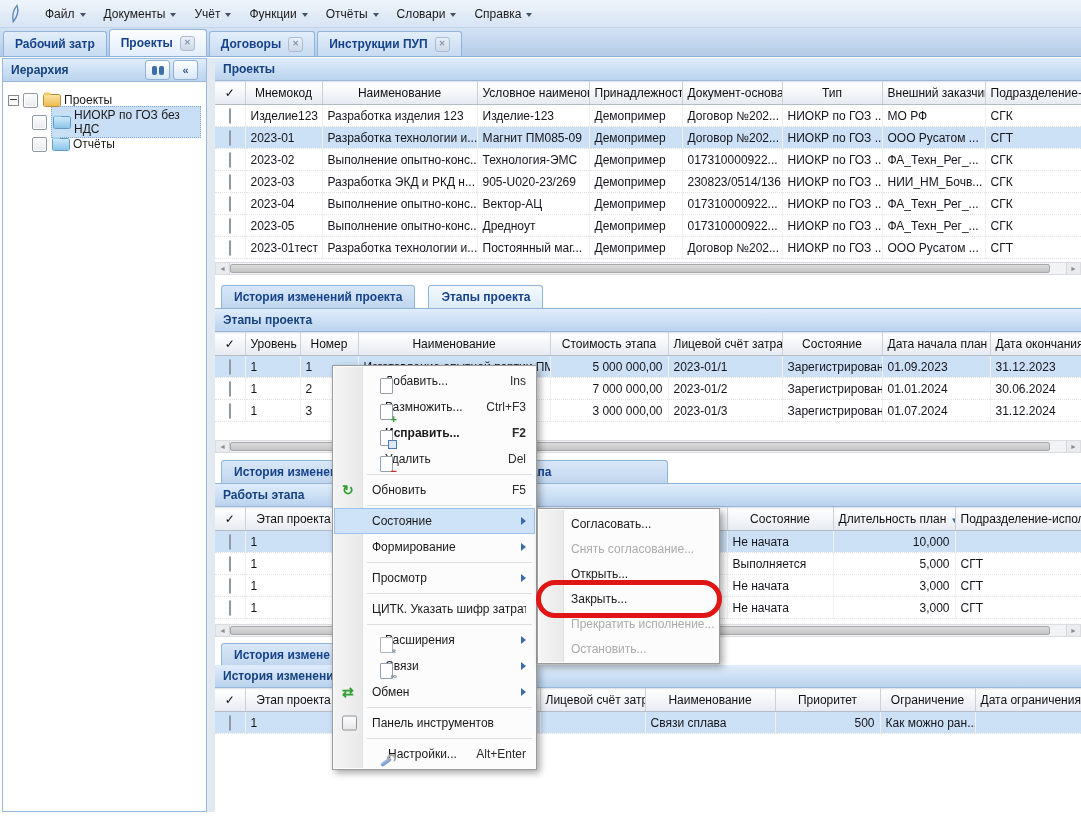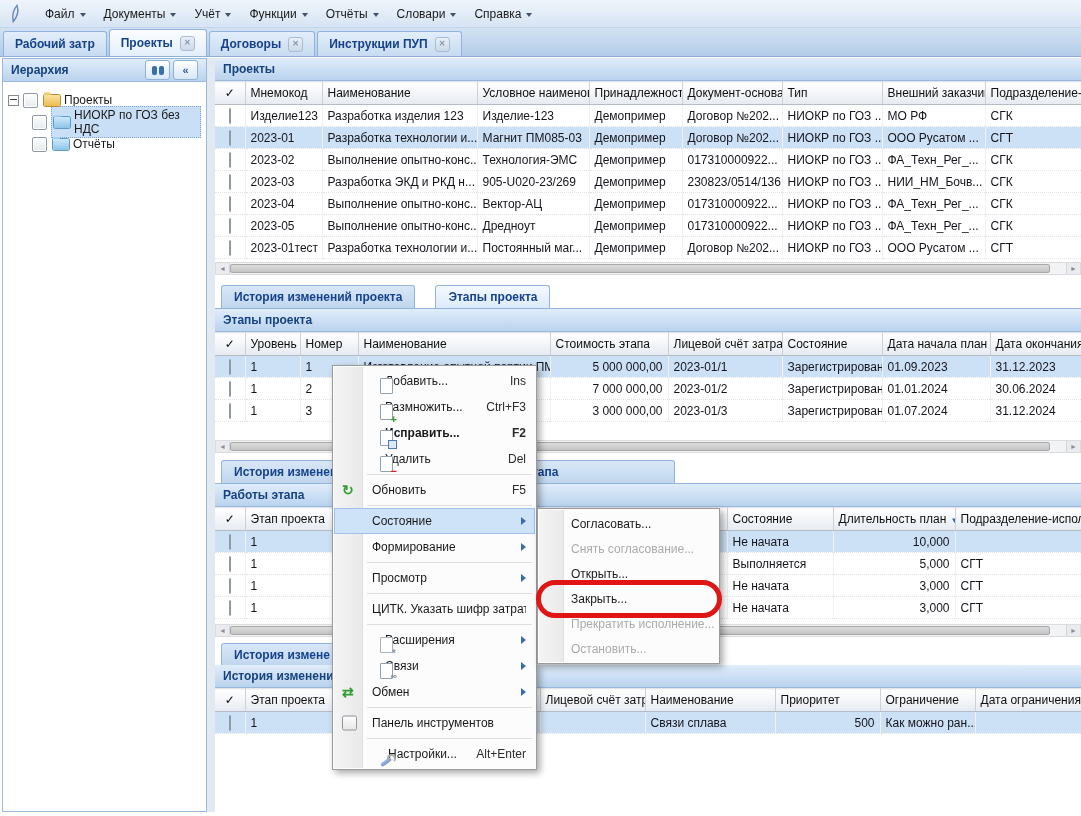--- a/index.html
+++ b/index.html
@@ -47,40 +47,40 @@
   .folder.gold{background:linear-gradient(#fbe3a0,#edba51);box-shadow:0 0 0 1px #b98f35;}
   .folder.blue{background:linear-gradient(#cfeafc,#8cc4e9);box-shadow:0 0 0 1px #5e9cc9;}
   .tsel{display:flex;align-items:center;gap:4px;padding:1px 4px 1px 2px;}
   .tsel.selected{background:#c9dff6;border:1px dotted #7fa7d2;}
 
   .splitter{left:207px;top:58px;width:8px;height:754px;background:#e3e9f1;}
 
   
   table.grid{border-collapse:collapse;table-layout:fixed;width:866px;background:#fff;}
   table.grid th{height:22px;background:linear-gradient(#ffffff,#e6ebf2);border-right:1px solid #cdd2d9;
-    border-bottom:1px solid #b6bcc4;border-top:1px solid #e3e7ec;font-weight:normal;text-align:left;
+    border-bottom:1px solid #b6bcc4;border-top:1px solid #e3e7ec;font-weight:normal;text-align:center;
     padding:0 5px;white-space:nowrap;overflow:hidden;color:#101010;}
   table.grid td{height:21px;padding:0 5px;white-space:nowrap;overflow:hidden;
     border-right:1px solid #f1f1f1;border-bottom:1px dotted #e2e2e2;color:#14141c;}
   table.grid th.chk,table.grid td.chk{text-align:center;padding:0;}
   table.grid tr.selected td{background:#cde1f6;}
   .sort{color:#3a6ea5;font-size:8px;margin-left:4px;}
 
   
   .hscroll{height:13px;background:#f2f3f5;border:1px solid #dadcdf;}
   .harrow{position:absolute;top:0;bottom:0;width:13px;display:flex;align-items:center;justify-content:center;
     color:#8b8b8b;font-size:7px;background:#e9ebee;}
   .harrow.l{left:0;border-right:1px solid #d3d5d8;}
   .harrow.r{right:0;border-left:1px solid #d3d5d8;}
   .hthumb{position:absolute;top:1px;bottom:1px;left:14px;right:30px;background:linear-gradient(#dcdcdc,#c3c3c3);
     border:1px solid #a8a8a8;border-radius:2px;}
 
   
   .subtabs{display:flex;align-items:flex-end;height:24px;border-bottom:1px solid #93b4da;padding-left:6px;}
-  .stab{height:22px;display:flex;align-items:center;padding:0 12px;margin-right:20px;
+  .stab{height:22px;display:flex;align-items:center;padding:0 12px;margin-right:13px;
     border:1px solid #93b4da;border-bottom:none;border-radius:3px 3px 0 0;
     background:linear-gradient(#d9e7f7,#c0d6ee);color:#15428b;font-weight:bold;white-space:nowrap;overflow:hidden;}
   .stab.active{background:linear-gradient(#f4f9fe,#dcebfa);}
 
   
   .menu{left:332px;top:365px;width:205px;background:#fcfcfc;border:1px solid #9b9b9b;
     box-shadow:3px 3px 7px rgba(0,0,0,.35);z-index:50;padding:2px 1px;}
   .menu::before{content:"";position:absolute;left:1px;top:1px;bottom:1px;width:28px;
     background:linear-gradient(90deg,#f4f4f4,#e9e9e9);border-right:1px solid #e0e0e0;}
   .menu-item{position:relative;z-index:1;height:26px;display:flex;align-items:center;padding:0 9px 0 38px;cursor:default;}
@@ -250,21 +250,21 @@
           <td style="text-align:left">Демопример</td>
           <td style="text-align:left">Договор №202...</td>
           <td style="text-align:left">НИОКР по ГОЗ ...</td>
           <td style="text-align:left">МО РФ</td>
           <td style="text-align:left">СГК</td>
         </tr>
         <tr class="selected">
           <td class="chk"><span class="cb"></span></td>
           <td style="text-align:left">2023-01</td>
           <td style="text-align:left">Разработка технологии и...</td>
-          <td style="text-align:left">Магнит ПМ085-03</td>
+          <td style="text-align:left">Магнит ПМ085-09</td>
           <td style="text-align:left">Демопример</td>
           <td style="text-align:left">Договор №202...</td>
           <td style="text-align:left">НИОКР по ГОЗ ...</td>
           <td style="text-align:left">ООО Русатом ...</td>
           <td style="text-align:left">СГТ</td>
         </tr>
         <tr class="">
           <td class="chk"><span class="cb"></span></td>
           <td style="text-align:left">2023-02</td>
           <td style="text-align:left">Выполнение опытно-конс...</td>

